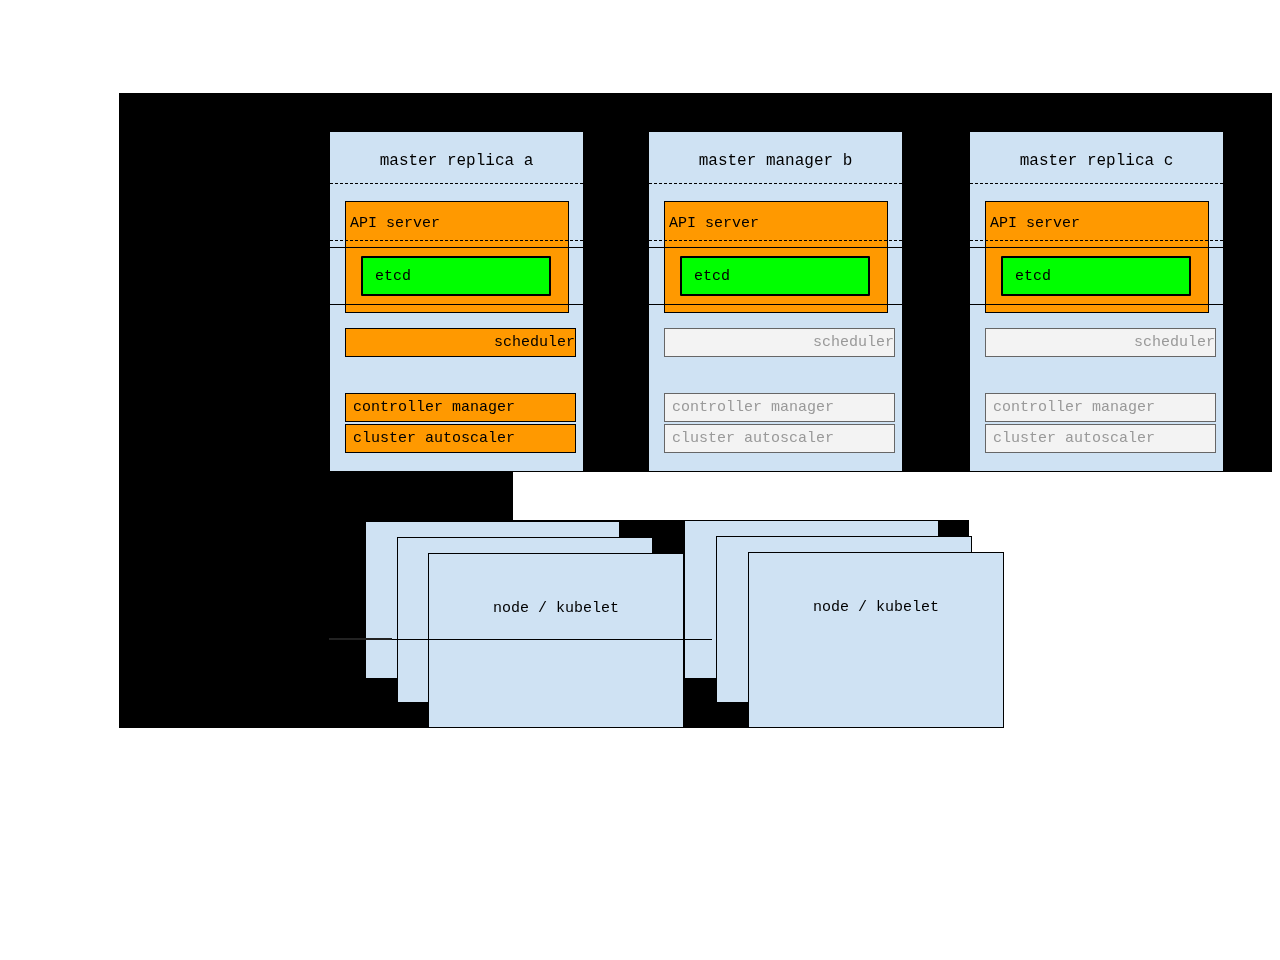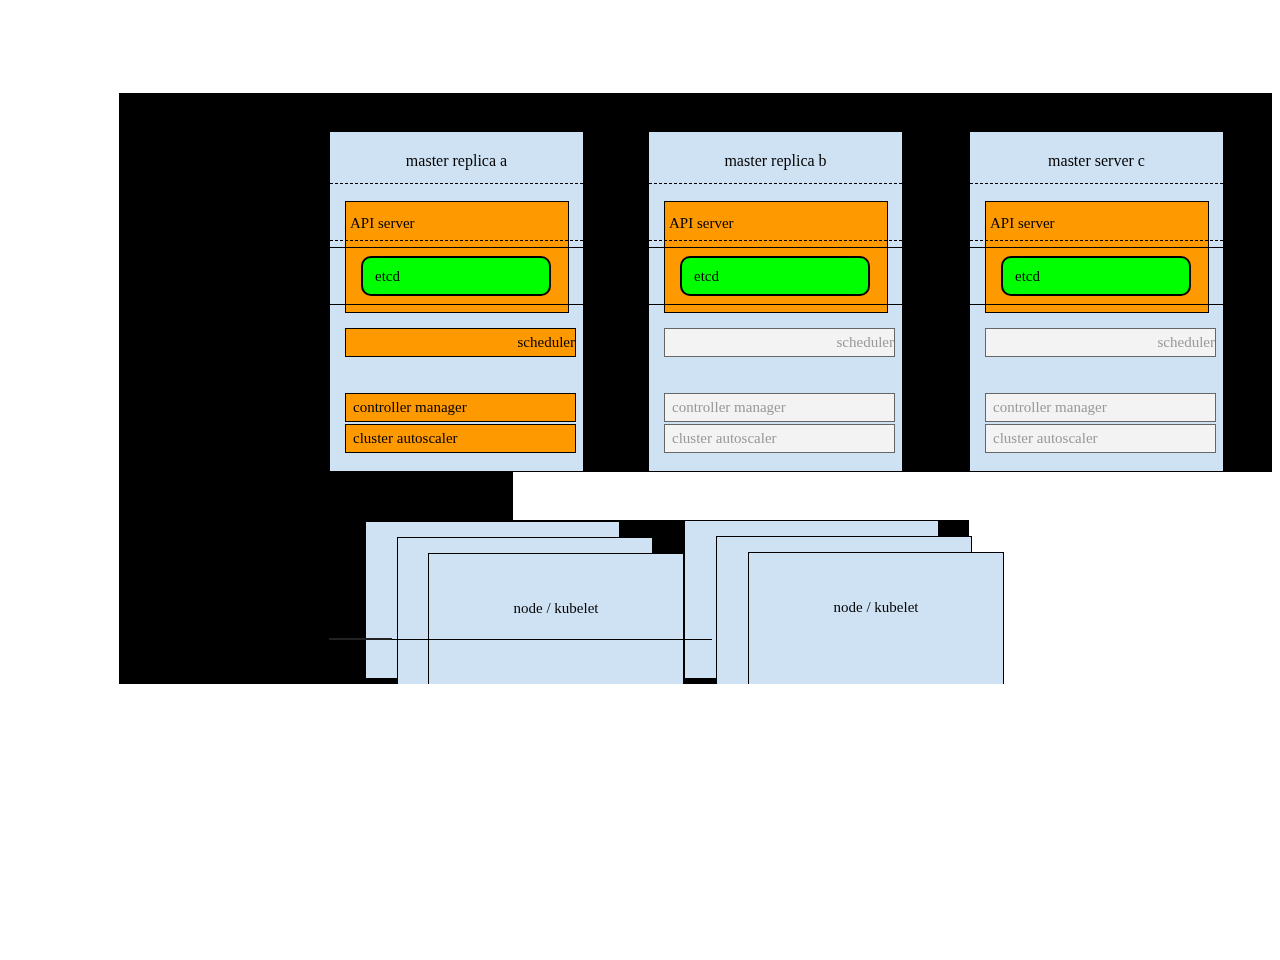--- a/index.html
+++ b/index.html
@@ -1,34 +1,34 @@
 <!DOCTYPE html>
 <html style="--canvas: #000000; --box-fill: #cfe2f3; --active-fill: #ff9900; --etcd-fill: #00ff00; --inactive-fill: #f3f3f3; --inactive-border: #666666; --inactive-text: #999999;"><head>
 <meta charset="utf-8">
 <style>
   html,body{margin:0;padding:0;background:#fff;}
-  .page{position:relative;width:1280px;height:684px;background:#fff;overflow:hidden;
-        font-family:Liberation Serif, serif;font-size:15px;color:#000;}
+  .page{position:relative;width:1280px;height:960px;background:#fff;overflow:hidden;
+        font-family:Liberation Mono, monospace;font-size:15px;color:#000;}
   .bg{position:absolute;background:var(--canvas,#000);}
   .bg-a{left:119px;top:93px;width:1153px;height:379px;}
   .bg-b{left:119px;top:472px;width:394px;height:48px;}
   .bg-c{left:119px;top:520px;width:850px;height:208px;}
 
   .master{position:absolute;top:131px;width:253px;height:339px;
           background:var(--box-fill,#cfe2f3);border:1px solid #000;}
   .m-title{position:absolute;top:6px;left:0;right:0;height:46px;
            display:flex;align-items:center;justify-content:center;font-size:16px;}
   .hline{position:absolute;left:0;right:0;height:0;}
   .hline.dash{border-top:1px dashed #000;}
   .hline.solid{border-top:1px solid #000;}
   .api{position:absolute;top:69px;left:15px;width:222px;height:110px;
        background:var(--active-fill,#ff9900);border:1px solid #000;}
   .api-label{position:absolute;top:13px;left:4px;}
   .etcd{position:absolute;top:124px;left:31px;width:190px;height:36px;
-        background:var(--etcd-fill,#00ff00);border:2px solid #000;border-radius:10px;
+        background:var(--etcd-fill,#00ff00);border:2px solid #000;border-radius:1px;
         display:flex;align-items:center;padding-left:12px;box-sizing:border-box;height:40px;}
   .comp{position:absolute;left:15px;width:222px;height:27px;
         display:flex;align-items:center;padding-left:7px;
         border:1px solid #000;background:var(--active-fill,#ff9900);}
   .comp.inactive{background:var(--inactive-fill,#f3f3f3);
         border-color:var(--inactive-border,#666);color:var(--inactive-text,#999);}
   .c1{top:196px;justify-content:flex-end;} .c2{top:261px;} .c3{top:292px;}
 
   .node{position:absolute;background:var(--box-fill,#cfe2f3);border:1px solid #000;margin-left:36px;}
   .node-label{position:absolute;top:38px;left:0;right:0;height:32px;
@@ -63,21 +63,21 @@
     </div>
     <div class="comp active c2">
       <span>controller manager</span>
     </div>
     <div class="comp active c3">
       <span>cluster autoscaler</span>
     </div>
   </div>
 
   <div class="master" style="left:648px">
-    <div class="m-title">master replica b</div>
+    <div class="m-title">master manager b</div>
     <div class="hline dash" style="top:51px"></div>
     <div class="api">
       <div class="api-label">API server</div>
     </div>
     <div class="hline dash" style="top:108px"></div>
     <div class="hline solid" style="top:115px"></div>
     <div class="etcd">
       <span>etcd</span>
     </div>
     <div class="hline solid" style="top:172px"></div>
@@ -86,21 +86,21 @@
     </div>
     <div class="comp inactive c2">
       <span>controller manager</span>
     </div>
     <div class="comp inactive c3">
       <span>cluster autoscaler</span>
     </div>
   </div>
 
   <div class="master" style="left:969px">
-    <div class="m-title">master server c</div>
+    <div class="m-title">master replica c</div>
     <div class="hline dash" style="top:51px"></div>
     <div class="api">
       <div class="api-label">API server</div>
     </div>
     <div class="hline dash" style="top:108px"></div>
     <div class="hline solid" style="top:115px"></div>
     <div class="etcd">
       <span>etcd</span>
     </div>
     <div class="hline solid" style="top:172px"></div>

